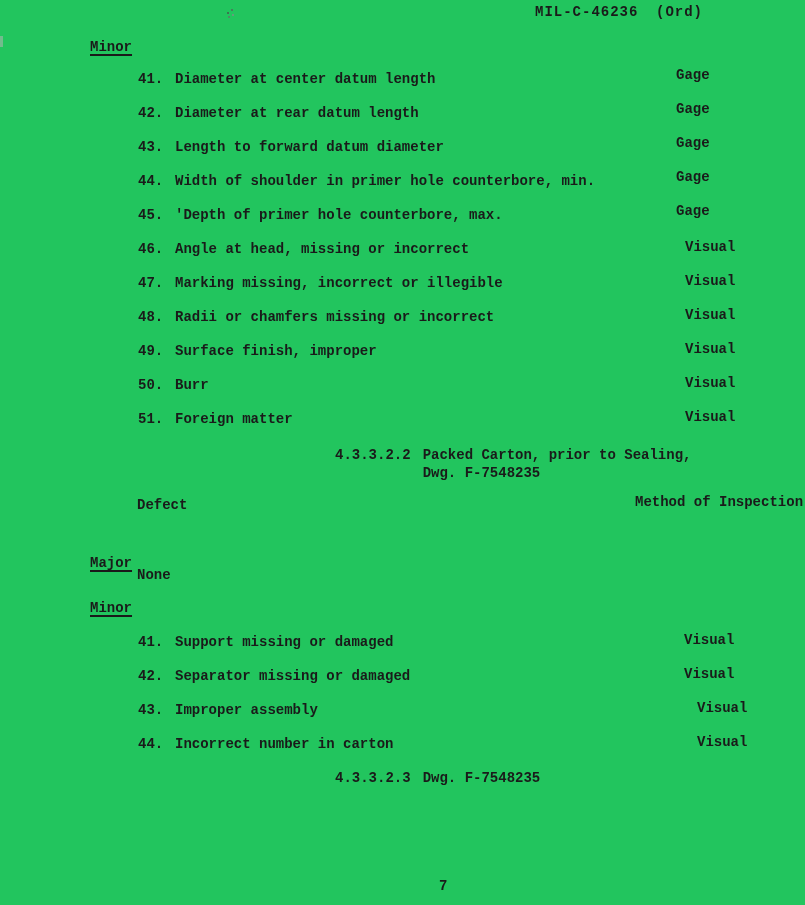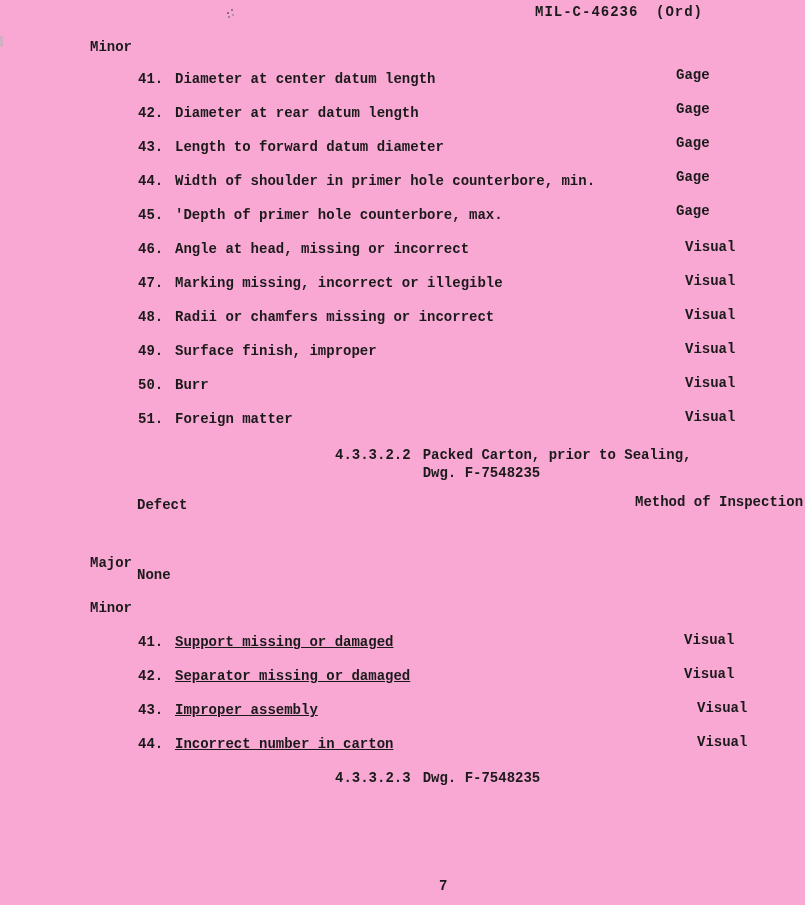--- a/index.html
+++ b/index.html
@@ -1,27 +1,28 @@
 <!DOCTYPE html>
 <html><head>
 <meta charset="utf-8">
 <style>
   html,body{margin:0;padding:0;background:#ffffff;}
   .page{
     position:relative;
     width:805px;height:905px;
-    background:#f9a8d4;
+    background:#22c55e;
     font-family:"Liberation Mono","DejaVu Sans Mono",monospace;
     font-weight:700;
     font-size:14px;
     color:#1a1a1a;
     overflow:hidden;
   }
   .abs{position:absolute;white-space:nowrap;}
   .underlined{
+    text-decoration:underline;
     text-decoration-thickness:2px;
     text-underline-offset:3px;
   }
   .list{position:absolute;left:138px;width:660px;}
   .row{position:relative;height:34px;white-space:nowrap;}
   .num{display:inline-block;width:37px;}
   .method{position:absolute;top:-4px;}
   .list1 .method{left:538px;}
   .list1 .row:nth-child(n+6) .method{left:547px;top:-2px;}
   .list2 .method{left:546px;top:-2px;}
@@ -108,21 +109,21 @@
   </div>
 
   <span class="abs" style="left:137px;top:497px;">Defect</span>
   <span class="abs" style="left:635px;top:494px;">Method of Inspection</span>
 
   <span class="abs underlined" style="left:90px;top:531px;margin-top:24px;">Major</span>
   <span class="abs" style="left:137px;top:567px;">None</span>
 
   <span class="abs underlined" style="left:90px;top:600px;">Minor</span>
 
-  <div class="list list2" style="top:634px;text-decoration:underline;">
+  <div class="list list2" style="top:634px;">
     <div class="row">
       <span class="num">41.</span><span>Support missing or damaged</span>
       <span class="method">Visual</span>
     </div>
     <div class="row">
       <span class="num">42.</span><span>Separator missing or damaged</span>
       <span class="method">Visual</span>
     </div>
     <div class="row">
       <span class="num">43.</span><span>Improper assembly</span>

